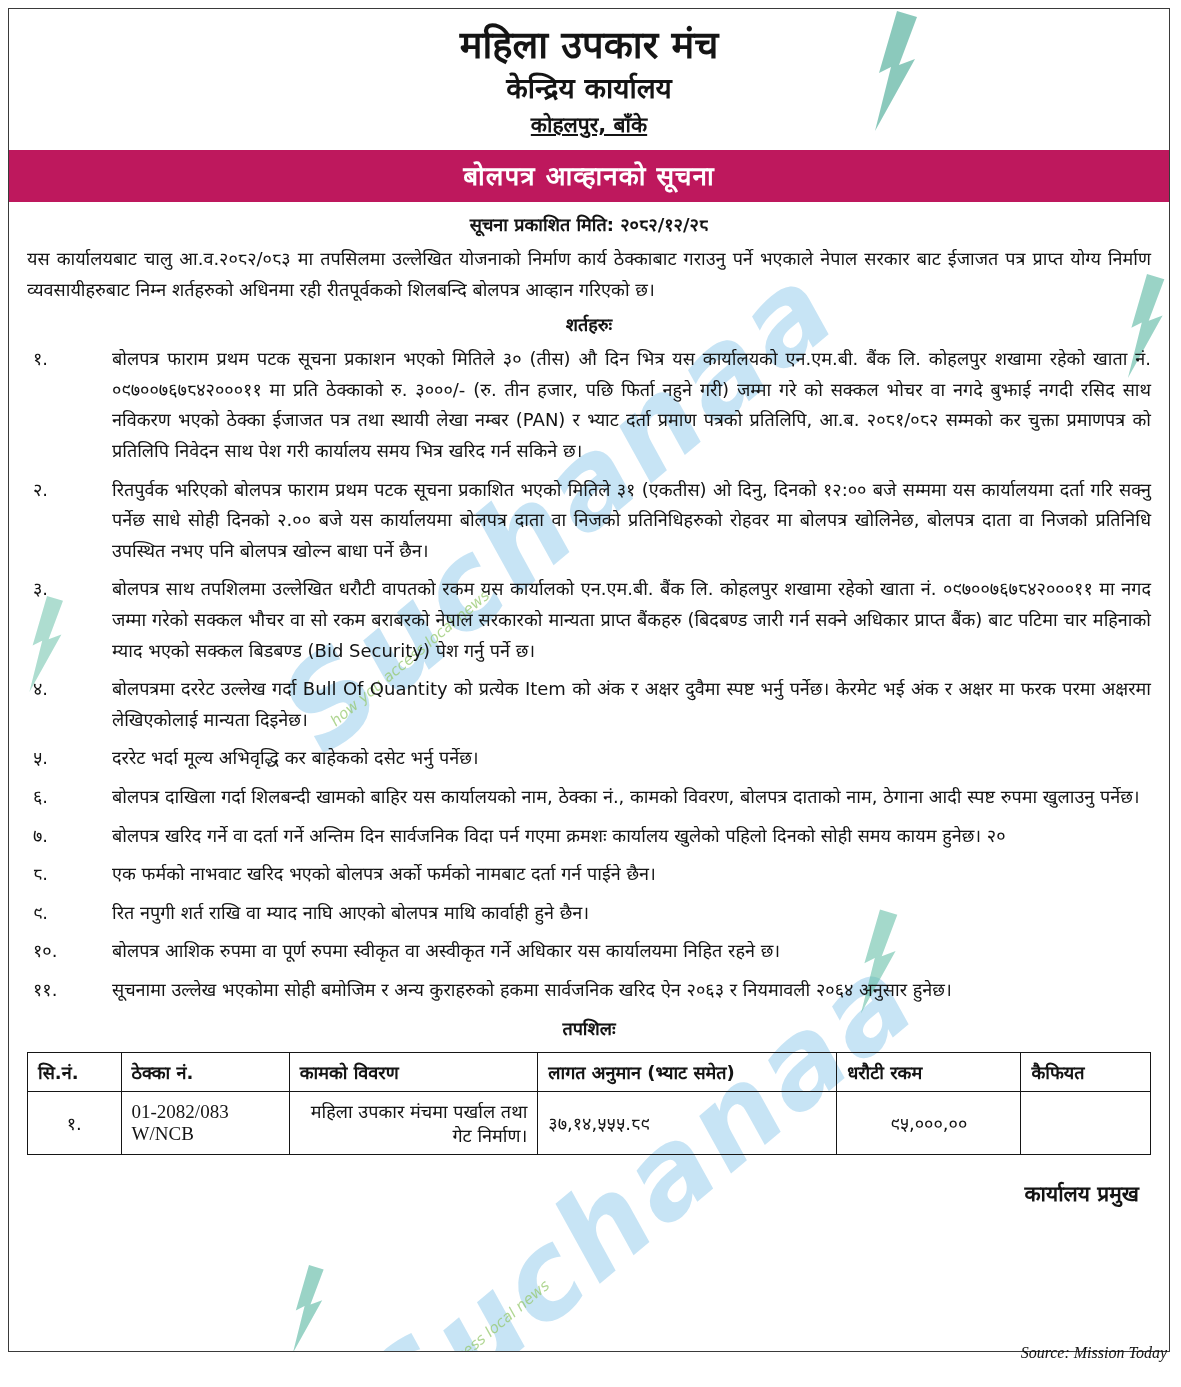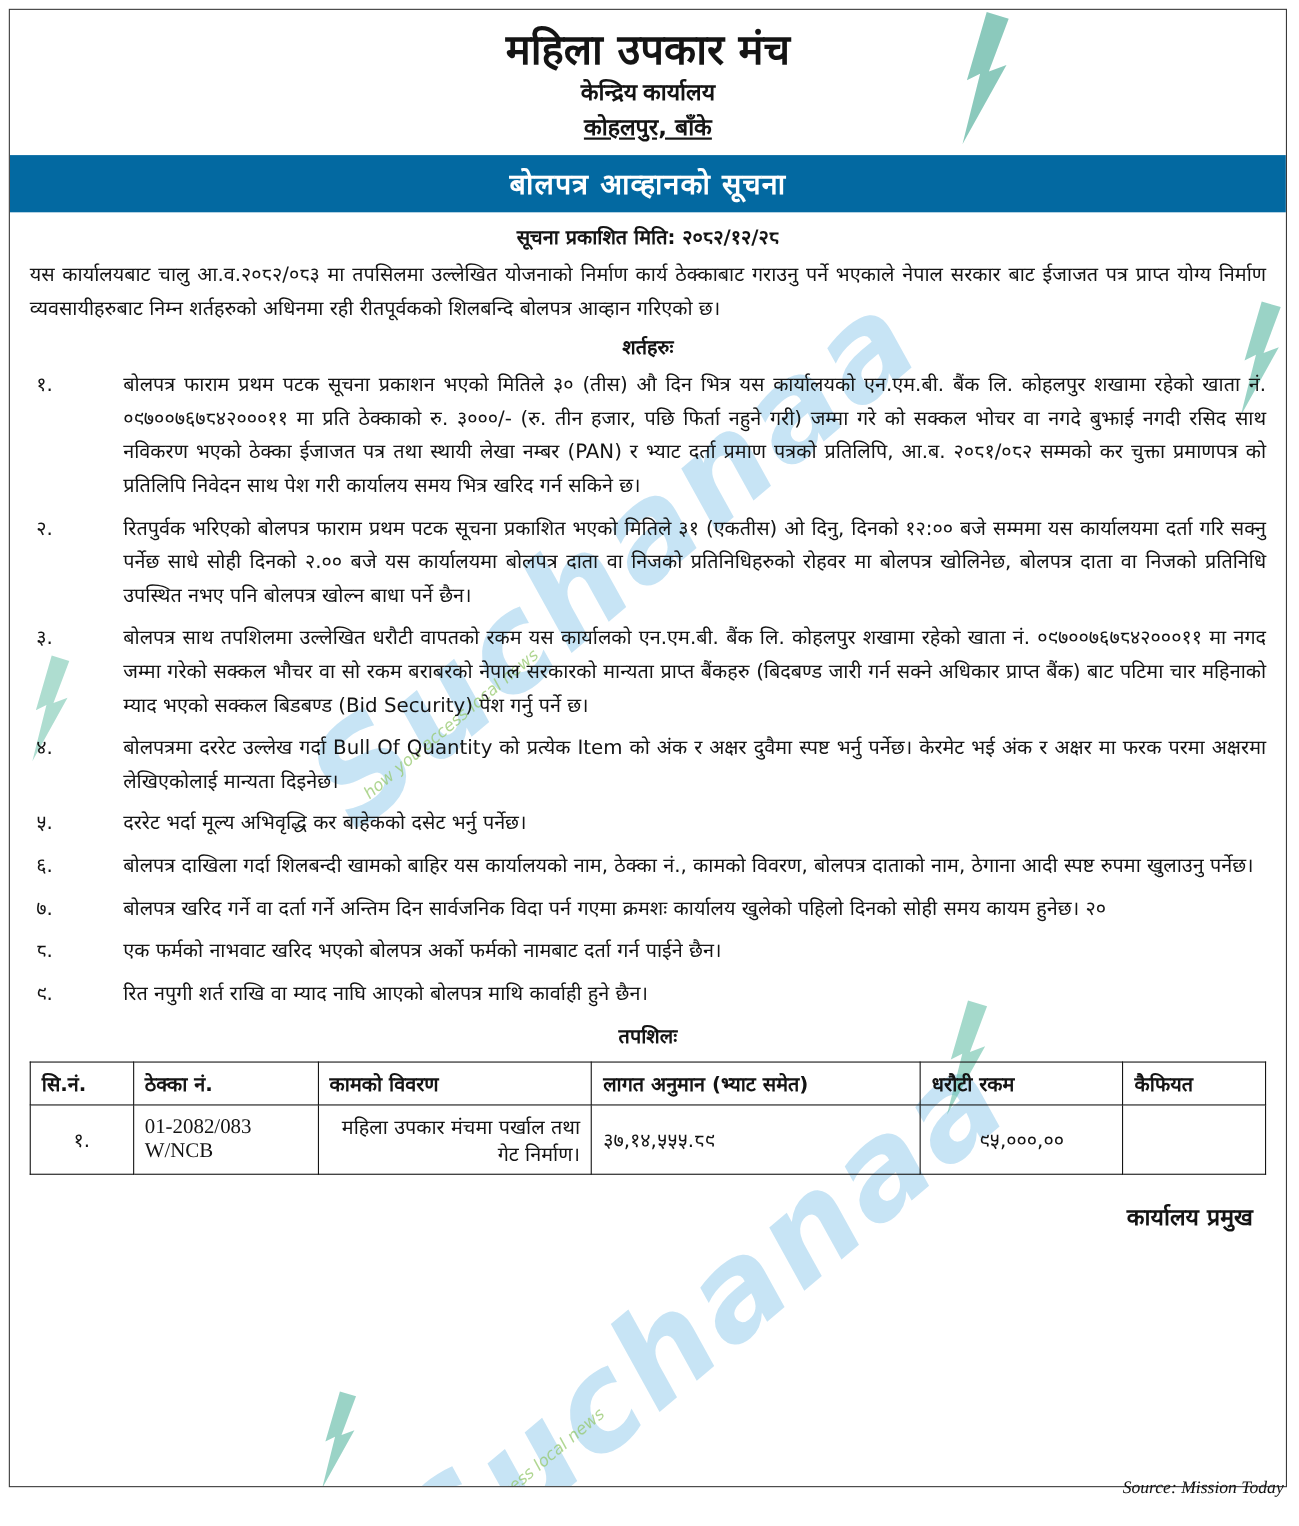--- a/index.html
+++ b/index.html
@@ -49,25 +49,25 @@
   }
   .wm-1 { left: 210px; top: 430px; }
   .wm-1-tag { left: 300px; top: 640px; }
   .wm-2 { left: 290px; top: 1120px; }
   .wm-2-tag { left: 360px; top: 1330px; }
   .decor-arrow { position: absolute; opacity: 0.55; }
   .content-layer { position: relative; z-index: 1; }
 
   header { text-align: center; padding-top: 14px; }
   .org-name   { font-size: 38px; font-weight: bold; line-height: 1.2; margin: 0; }
-  .office     { font-size: 21px; font-weight: bold; line-height: 1.3; margin: 2px 0 0 0; font-family: Liberation Serif, serif; }
+  .office     { font-size: 28px; font-weight: bold; line-height: 1.3; margin: 2px 0 0 0; }
   .location   { font-size: 21px; font-weight: bold; line-height: 1.4; margin: 4px 0 10px 0; text-decoration: underline; }
 
   .banner {
-    background: #0369a1;
+    background: #be185d;
     color: #ffffff;
     text-align: center;
     font-size: 26px;
     font-weight: bold;
     padding: 7px 0 9px 0;
     letter-spacing: 1px;
   }
 
   .content { padding: 6px 18px 0 18px; font-size: 18px; }
   .date-line { text-align: center; font-weight: bold; font-size: 18px; margin: 4px 0 8px 0; }
@@ -189,20 +189,28 @@
           <span class="cond-num">७.</span>
           <span class="cond-text">बोलपत्र खरिद गर्ने वा दर्ता गर्ने अन्तिम दिन सार्वजनिक विदा पर्न गएमा क्रमशः कार्यालय खुलेको पहिलो दिनको सोही समय कायम हुनेछ। २०</span>
         </li>
         <li>
           <span class="cond-num">८.</span>
           <span class="cond-text">एक फर्मको नाभवाट खरिद भएको बोलपत्र अर्को फर्मको नामबाट दर्ता गर्न पाईने छैन।</span>
         </li>
         <li>
           <span class="cond-num">९.</span>
           <span class="cond-text">रित नपुगी शर्त राखि वा म्याद नाघि आएको बोलपत्र माथि कार्वाही हुने छैन।</span>
+        </li>
+        <li>
+          <span class="cond-num">१०.</span>
+          <span class="cond-text">बोलपत्र आशिक रुपमा वा पूर्ण रुपमा स्वीकृत वा अस्वीकृत गर्ने अधिकार यस कार्यालयमा निहित रहने छ।</span>
+        </li>
+        <li>
+          <span class="cond-num">११.</span>
+          <span class="cond-text">सूचनामा उल्लेख भएकोमा सोही बमोजिम र अन्य कुराहरुको हकमा सार्वजनिक खरिद ऐन २०६३ र नियमावली २०६४ अनुसार हुनेछ।</span>
         </li>
       </ol>
 
       <div class="table-heading">तपशिलः</div>
 
       <table class="tender">
         <thead>
           <tr>
             <th>सि.नं.</th>
             <th>ठेक्का नं.</th>

